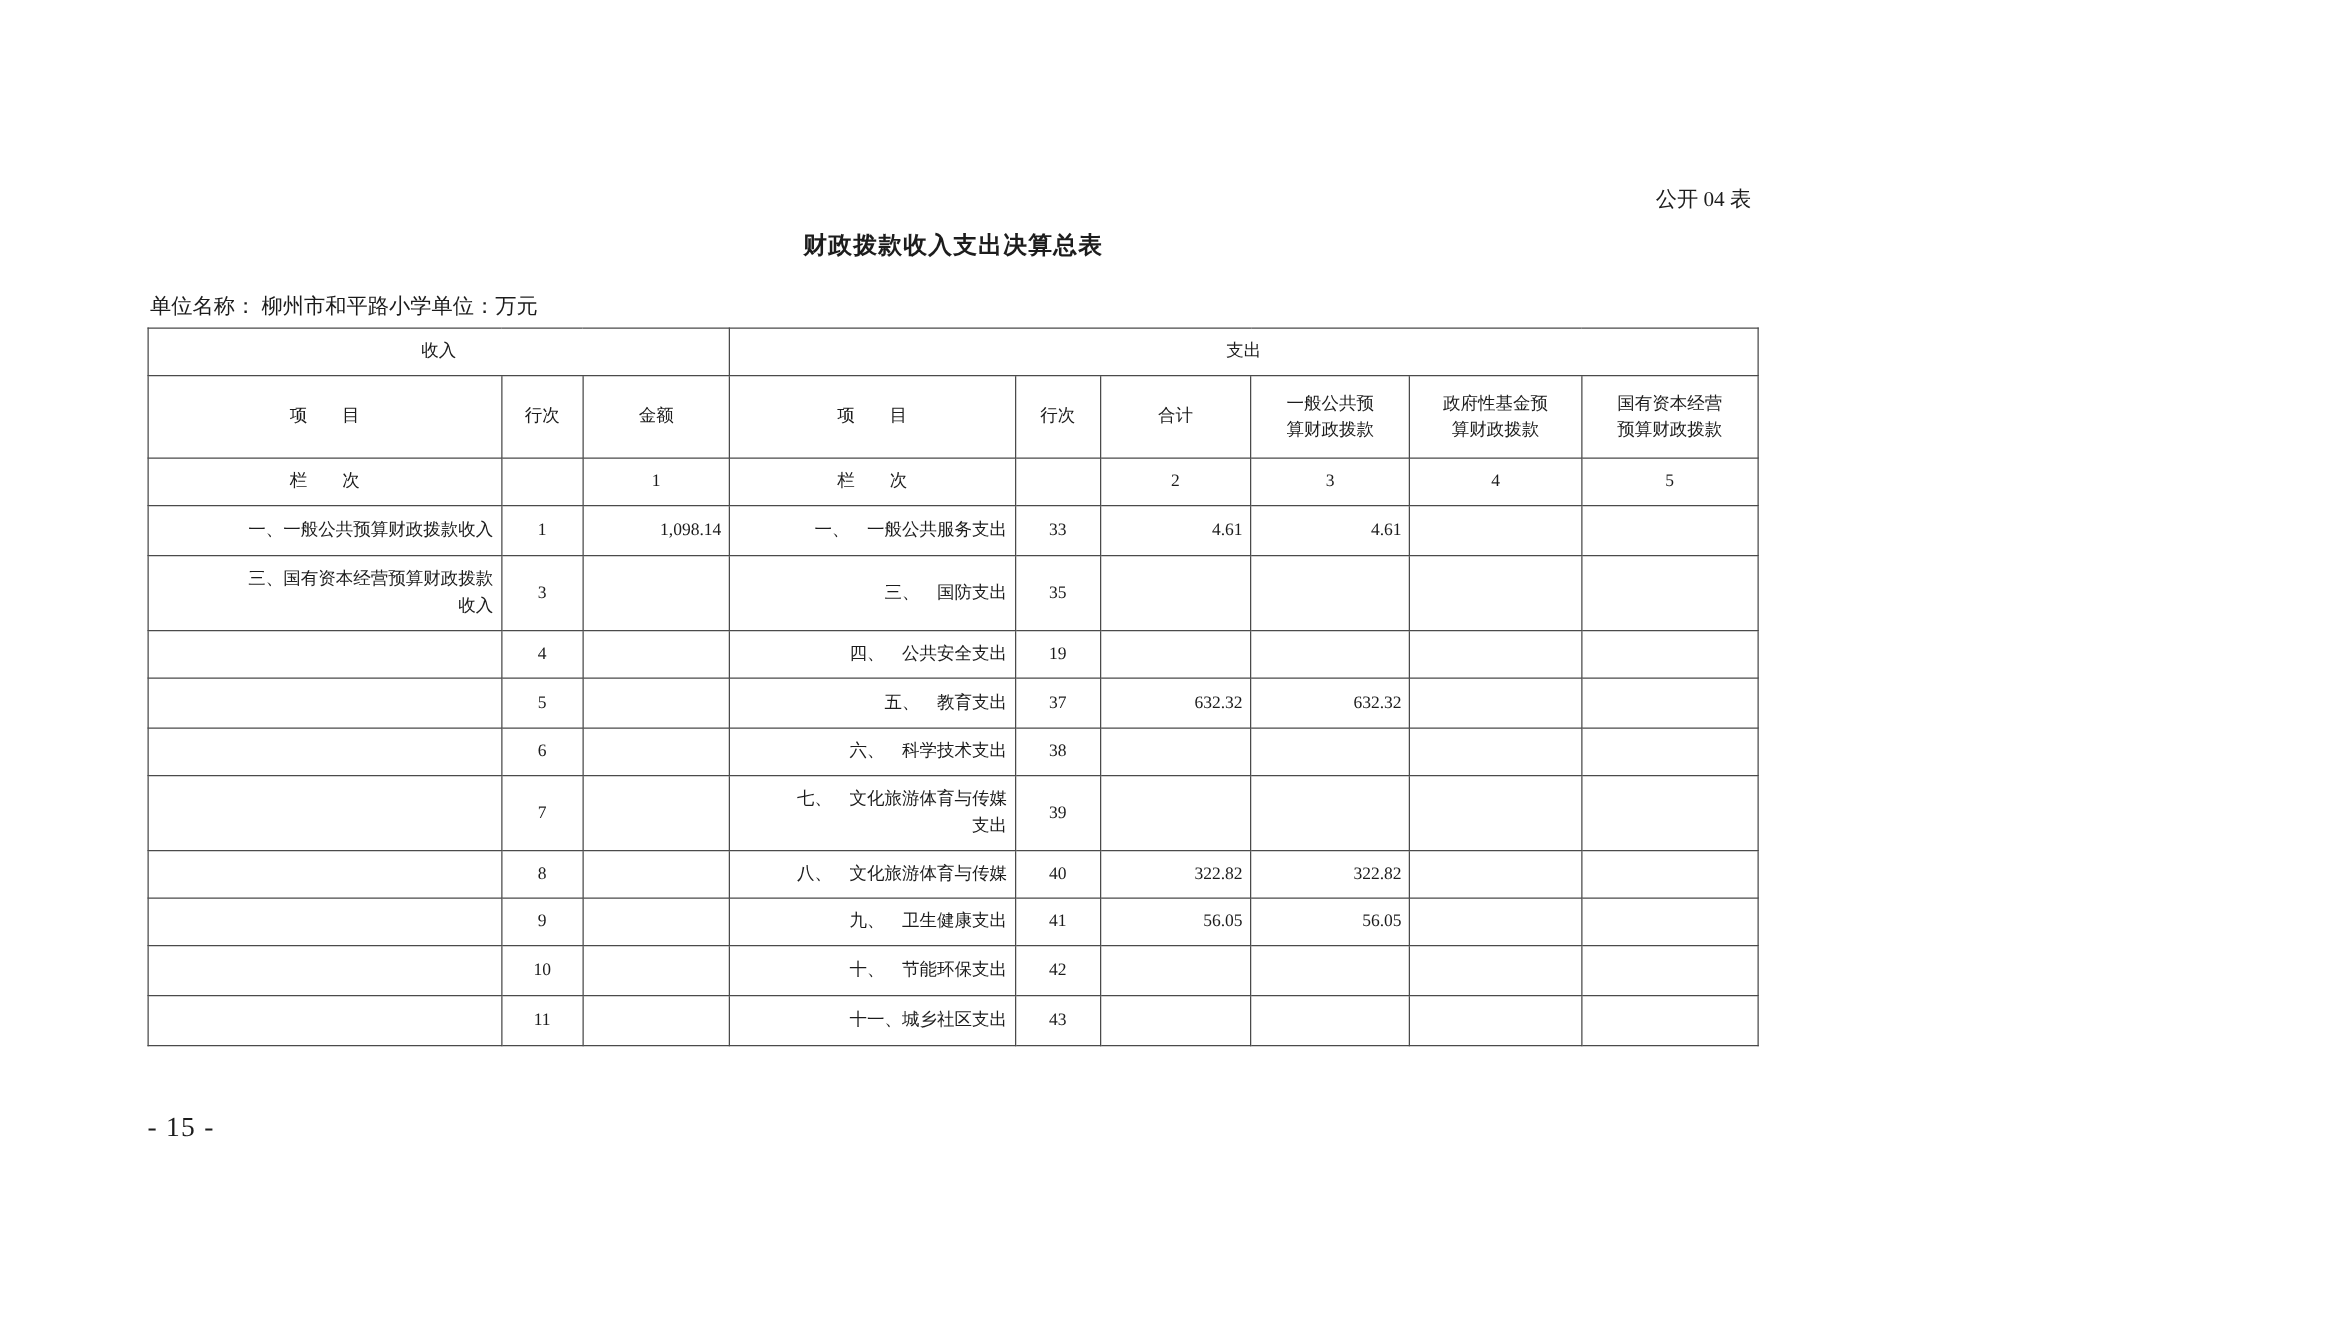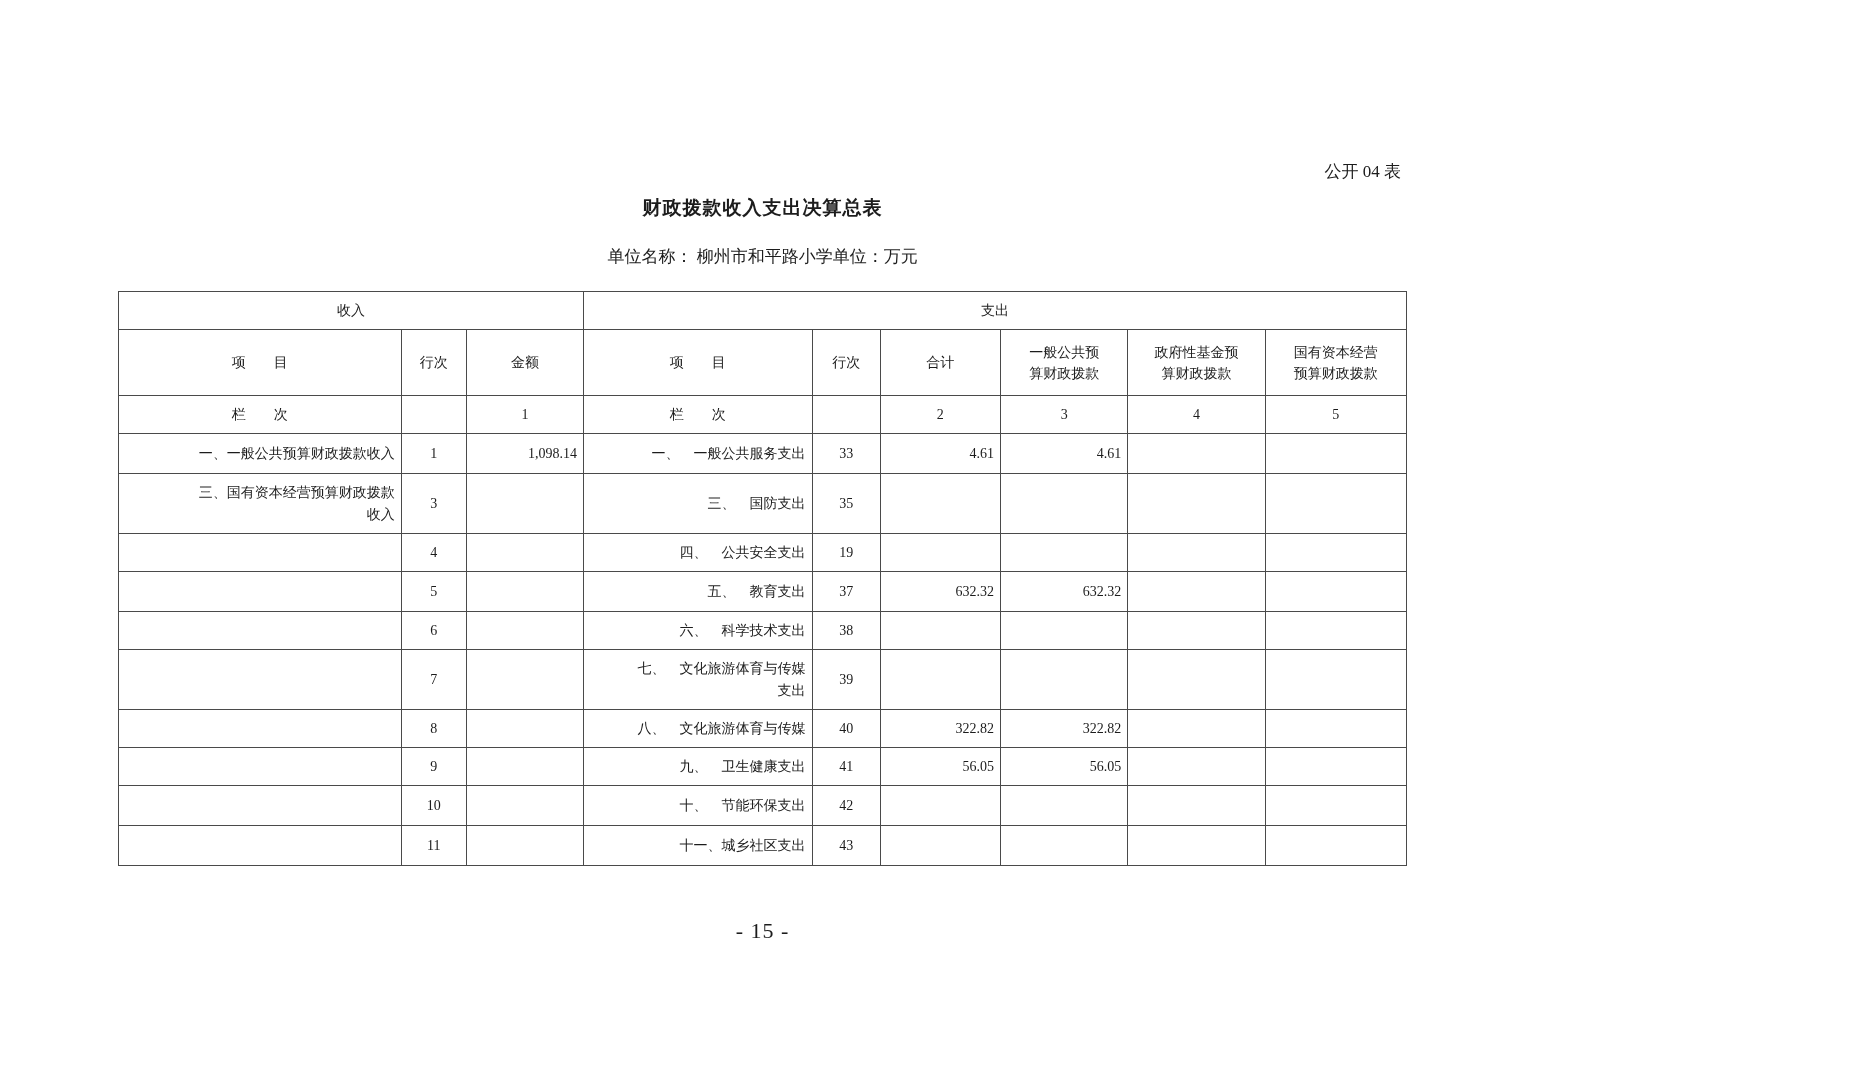--- a/index.html
+++ b/index.html
@@ -1,33 +1,33 @@
 <!DOCTYPE html>
 <html><head>
 <meta charset="utf-8">
 <style>
   html,body { margin:0; padding:0; }
   body {
     width:1871px; height:1074px; background:#ffffff; position:relative;
     font-family:"Liberation Serif","DejaVu Serif",serif; color:#1c1c1c;
   }
-  .page-content { position:absolute; left:118px; top:160px; width:1289px; }
+  .page-content { position:absolute; left:118px; top:148px; width:1289px; }
   .form-code { text-align:right; font-size:17px; padding-right:6px; }
   .doc-title { text-align:center; font-size:19px; font-weight:bold; letter-spacing:1px; margin-top:12px; }
-  .unit-line { display:flex; justify-content:center; font-size:17px; margin-top:24px; margin-bottom:23px; padding:0 2px; }
+  .unit-line { display:flex; justify-content:flex-start; font-size:17px; margin-top:24px; margin-bottom:6px; padding:0 2px; }
   table.fin { border-collapse:collapse; table-layout:fixed; width:1289px; font-size:14px; }
   table.fin th, table.fin td {
     border:1px solid #4a4a4a; vertical-align:middle; font-weight:normal;
     padding:2px 6px; overflow:hidden;
   }
   .c-item   { text-align:right;  white-space:pre-line; padding-left:9px; line-height:1.55; }
   .c-line   { text-align:center; }
   .c-num    { text-align:right; padding-right:10px;margin-top:44px; }
   .c-center { text-align:center; white-space:pre-line; line-height:1.5; }
-  .page-num { text-align:center; font-size:22px; margin-top:52px; letter-spacing:1px; }
+  .page-num { text-align:left; font-size:22px; margin-top:52px; letter-spacing:1px; }
 </style>
 </head>
 <body>
 
 <div class="page-content">
 
   <div class="form-code">公开 04 表</div>
 
   <div class="doc-title">财政拨款收入支出决算总表</div>
 

